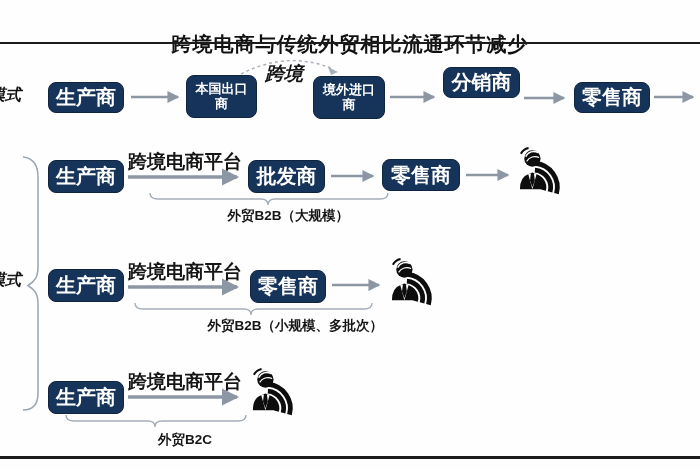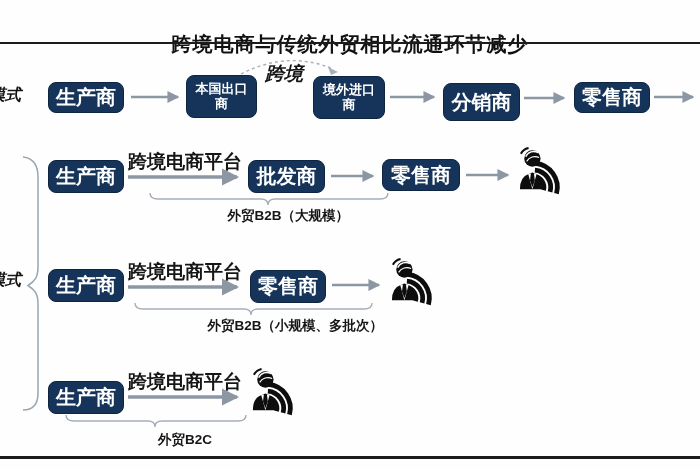--- a/index.html
+++ b/index.html
@@ -76,21 +76,21 @@
   <div class="side-label" style="top:85px;">模式</div>
 
   <div class="box" style="left:48px;top:82px;width:76px;height:31px;">生产商</div>
 
   <div class="box two-line" style="left:186px;top:75px;width:71px;height:43px;">本国出口商</div>
 
   <div class="small-label" style="left:262px;top:61px;width:44px;font-style:italic;">跨境</div>
 
   <div class="box two-line" style="left:313px;top:76px;width:72px;height:43px;">境外进口商</div>
 
-  <div class="box" style="left:443px;top:83px;width:77px;height:38px;">分销商</div>
+  <div class="box" style="left:443px;top:67px;width:77px;height:31px;">分销商</div>
 
   <div class="box" style="left:574px;top:82px;width:76px;height:31px;">零售商</div>
 
   <div class="box" style="left:48px;top:160px;width:76px;height:33px;">生产商</div>
 
   <div class="small-label" style="left:125px;top:149px;width:120px;">跨境电商平台</div>
 
   <div class="box" style="left:248px;top:160px;width:77px;height:33px;">批发商</div>
 
   <div class="box" style="left:382px;top:159px;width:78px;height:32px;">零售商</div>

